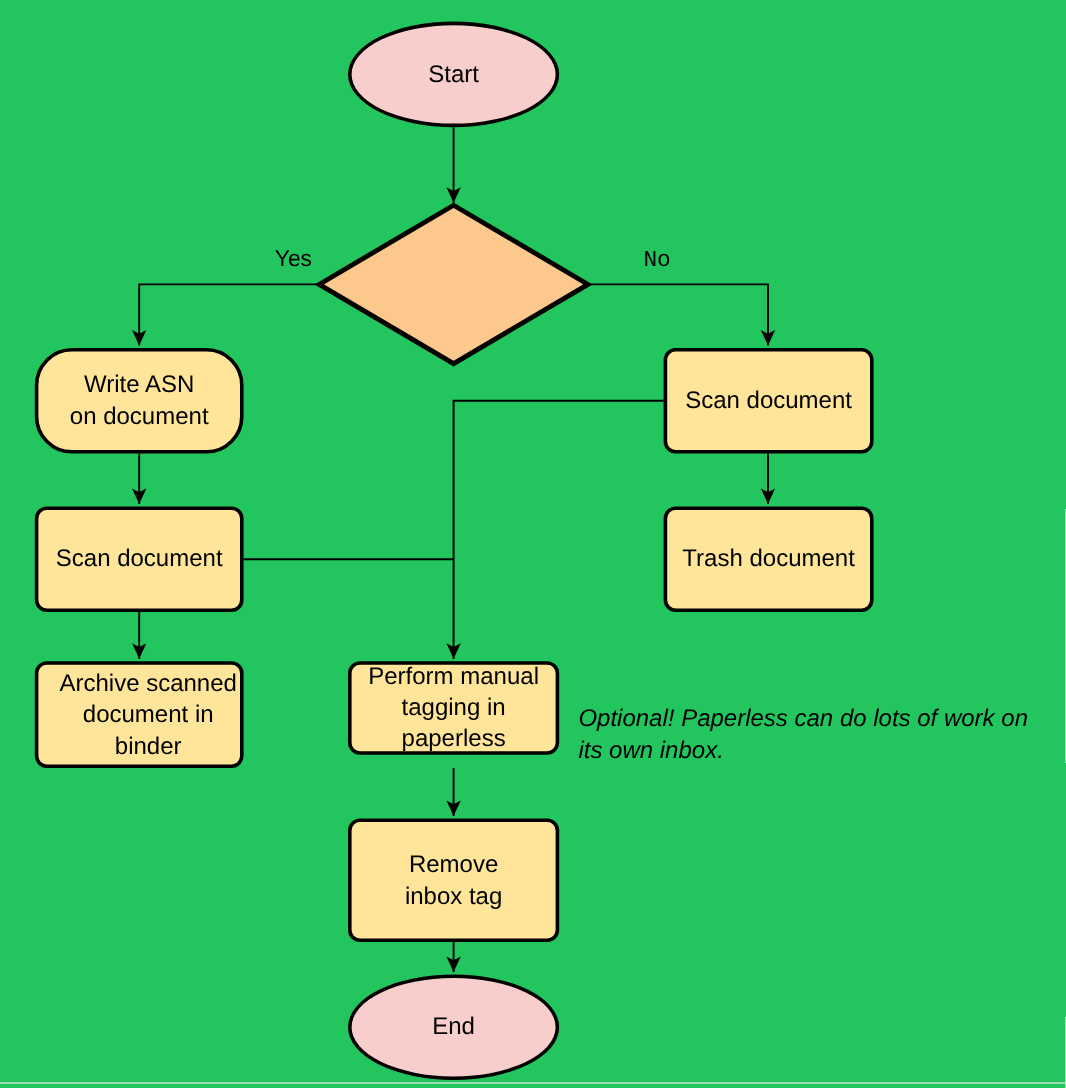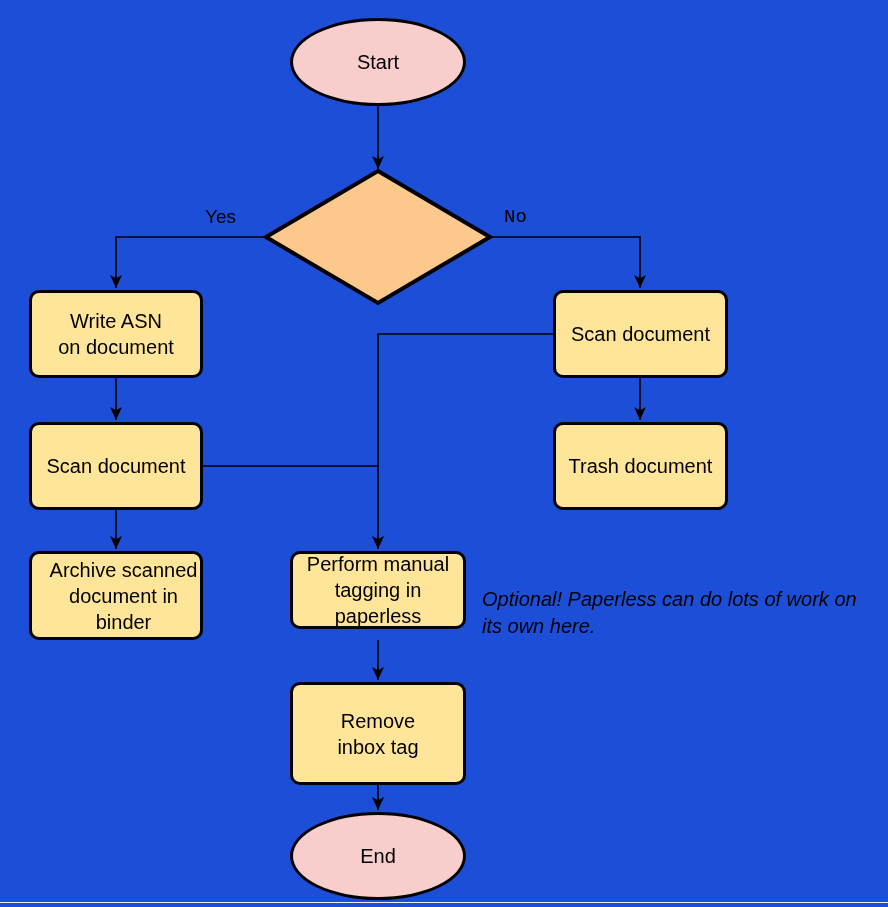--- a/index.html
+++ b/index.html
@@ -1,20 +1,20 @@
 <!DOCTYPE html>
 <html style="--terminator-fill: #f8cecc; --decision-fill: #fdc88c; --process-fill: #ffe59a; --stroke: #000000; --line-color: #000000; --text-color: #000000; --bottom-rule: #ececec;"><head>
 <meta charset="utf-8">
 <style>
   html, body { margin: 0; padding: 0; background: #ffffff; }
   .stage {
     position: relative;
     width: 888px;
     height: 907px;
-    background: #1d4ed8;
+    background: #22c55e;
     overflow: hidden;
     font-family: "Liberation Sans", sans-serif;
     color: var(--text-color, #000);
   }
   svg.layer {
     position: absolute;
     left: 0; top: 0;
   }
   .edge {
     stroke: var(--line-color, #000);
@@ -49,21 +49,21 @@
     border-radius: 50%;
   }
   .decision-label {
     background: transparent;
     border: none;
   }
   .edge-label {
     position: absolute;
     font-size: 19px;
     line-height: 22px;
-    text-align: left;
+    text-align: right;
     width: 55px;
   }
   .note {
     position: absolute;
     left: 482px;
     top: 586px;
     width: 400px;
     font-size: 20px;
     line-height: 27px;
     font-style: italic;
@@ -73,21 +73,21 @@
     position: absolute;
     left: 0;
     top: 902px;
     width: 888px;
     height: 1px;
     background: var(--bottom-rule, #ececec);
   }
   
   #n-start      { left: 290px; top: 18px;  width: 176px; height: 88px; }
   #n-decision   { left: 276px; top: 171px; width: 204px; height: 132px; }
-  #n-write-asn  { left: 29px;  top: 290px; width: 174px; height: 88px; }
+  #n-write-asn  { left: 29px;  top: 290px; width: 174px; height: 88px; border-radius: 31px; }
   #n-scan-left  { left: 29px;  top: 422px; width: 174px; height: 88px; }
   #n-archive    { left: 29px;  top: 551px; width: 174px; height: 89px; padding-left: 15px; }
   #n-scan-right { left: 553px; top: 290px; width: 175px; height: 88px; }
   #n-trash      { left: 553px; top: 422px; width: 175px; height: 88px; }
   #n-perform    { left: 290px; top: 551px; width: 176px; height: 78px; text-align: center; }
   #n-remove     { left: 290px; top: 682px; width: 176px; height: 103px; }
   #n-end        { left: 290px; top: 812px; width: 176px; height: 88px; }
   #lbl-yes      { left: 205px; top: 206px; }
   #lbl-no       { left: 504px; top: 206px; font-family: Liberation Mono, monospace; }
 </style>
@@ -157,16 +157,16 @@
   </div>
 
   <div class="node terminator" id="n-end">
     <span>End</span>
   </div>
 
   <div class="edge-label" id="lbl-yes">Yes</div>
   <div class="edge-label" id="lbl-no">No</div>
 
   <div class="note">Optional! Paperless can do lots of work on
-its own here.</div>
+its own inbox.</div>
 
   <div class="bottom-rule"></div>
 </div>
 
 </body></html>

